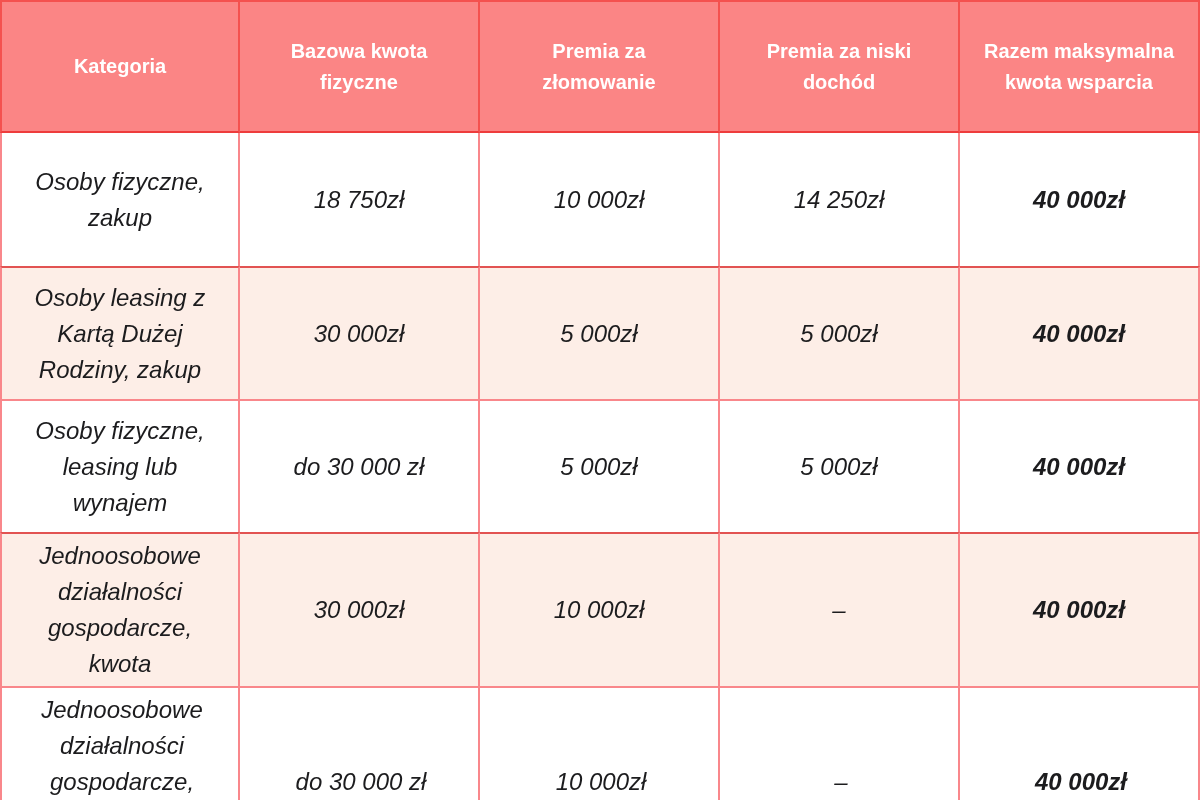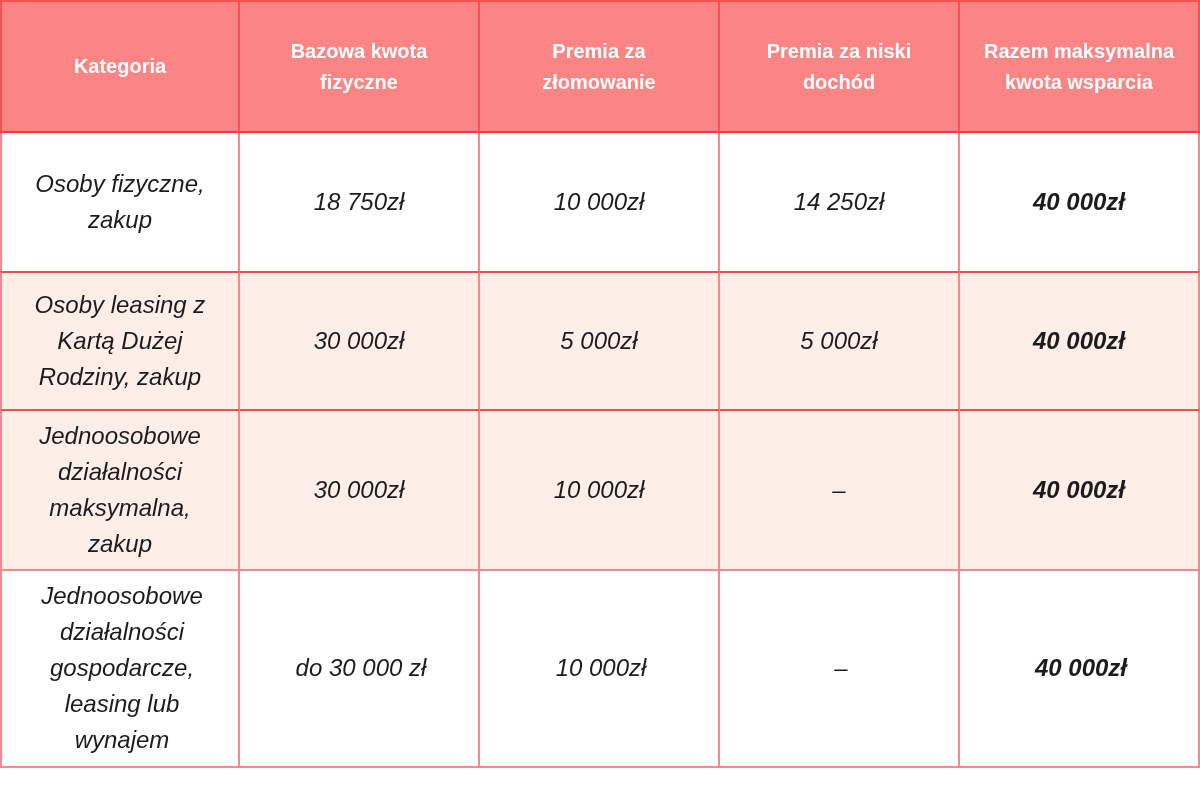--- a/index.html
+++ b/index.html
@@ -102,22 +102,29 @@
       <td>14 250zł</td>
       <td class="col-total">40 000zł</td>
     </tr>
     <tr class="alt">
       <td>Osoby leasing z Kartą Dużej Rodziny, zakup</td>
       <td>30 000zł</td>
       <td>5 000zł</td>
       <td>5 000zł</td>
       <td class="col-total">40 000zł</td>
     </tr>
+    <tr>
+      <td>Osoby fizyczne, leasing lub wynajem</td>
+      <td>do 30 000 zł</td>
+      <td>5 000zł</td>
+      <td>5 000zł</td>
+      <td class="col-total">40 000zł</td>
+    </tr>
     <tr class="alt">
-      <td>Jednoosobowe działalności maksymalna, zakup</td>
+      <td>Jednoosobowe działalności gospodarcze, kwota</td>
       <td>30 000zł</td>
       <td>10 000zł</td>
       <td>–</td>
       <td class="col-total">40 000zł</td>
     </tr>
     <tr>
       <td>Jednoosobowe działalności gospodarcze, leasing lub wynajem</td>
       <td>do 30 000 zł</td>
       <td>10 000zł</td>
       <td>–</td>

